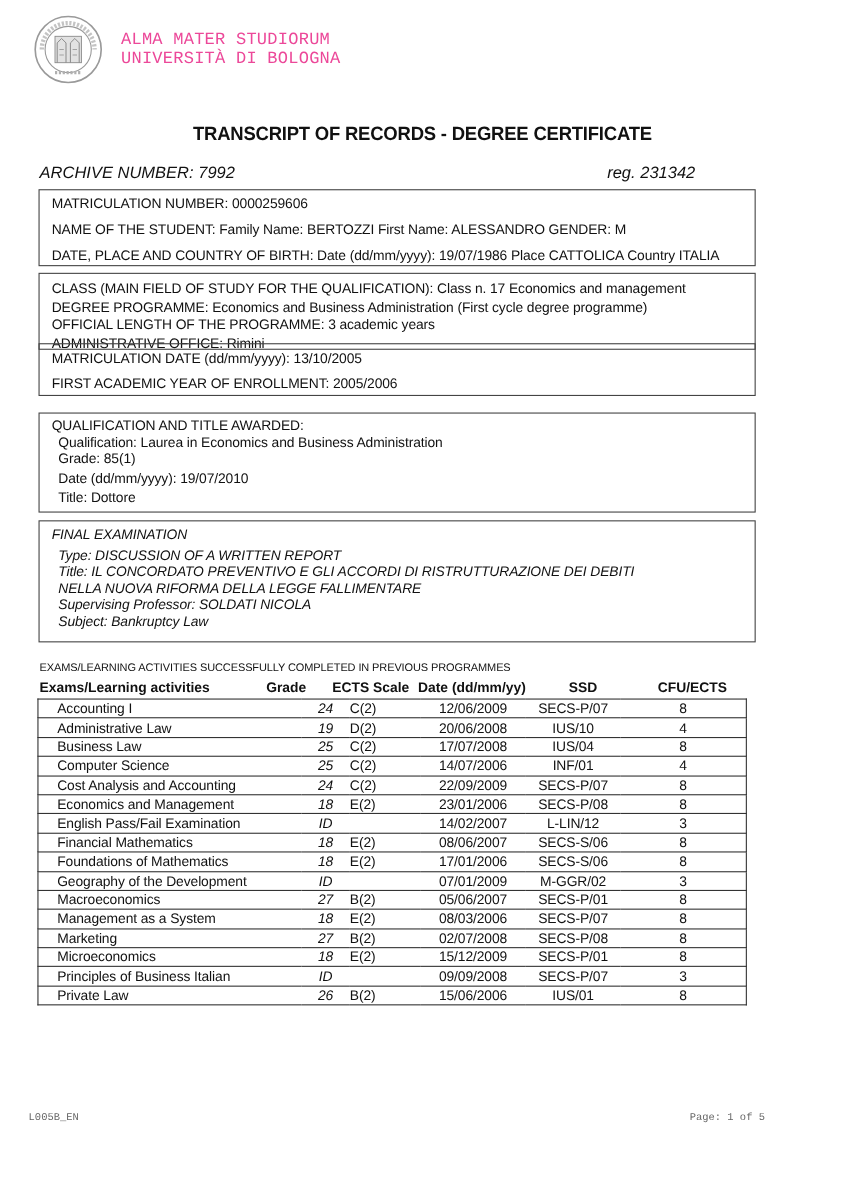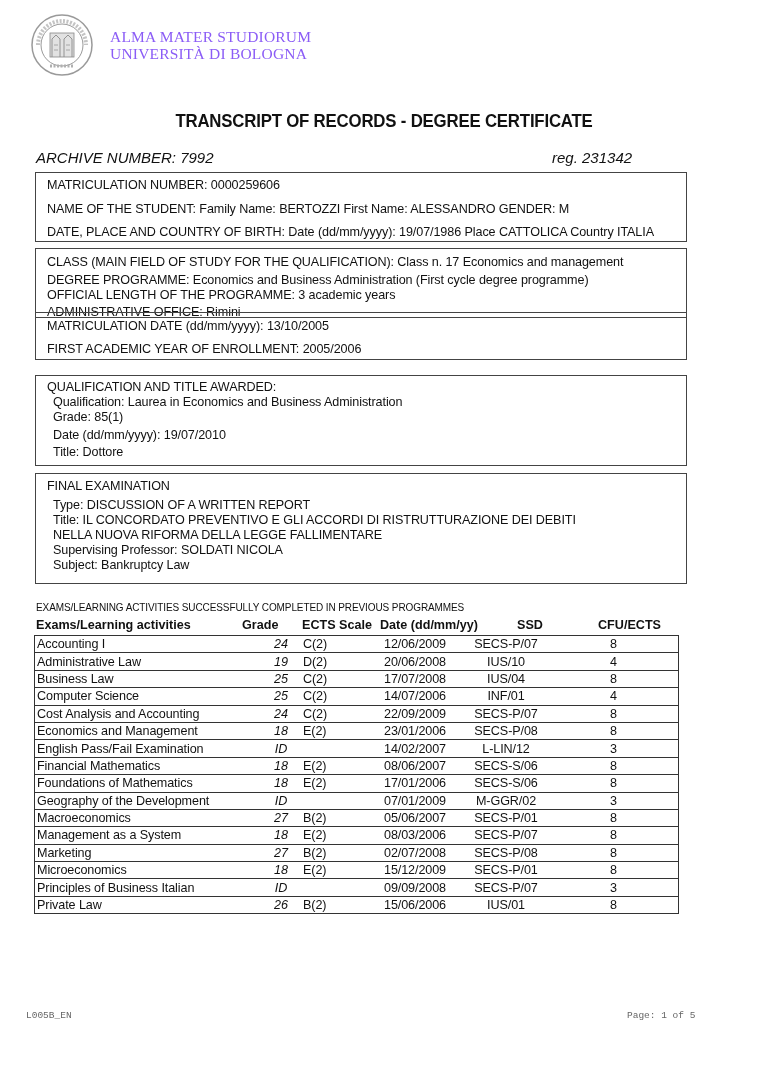--- a/index.html
+++ b/index.html
@@ -2,48 +2,48 @@
 <html><head>
   <meta charset="utf-8">
   <style>
     html, body { margin: 0; padding: 0; background: #ffffff; }
     body {
       width: 768px; height: 1087px; position: relative; overflow: hidden;
       font-family: "Liberation Sans", sans-serif; color: #111;
     }
     .header { position: absolute; left: 30px; top: 12px; height: 66px; display: flex; align-items: center; }
     .seal { width: 64px; height: 64px; }
-    .uni-name { margin-left: 16px; color: #8b5cf6; font-family: Liberation Serif, serif; font-size: 15.5px; line-height: 17px; letter-spacing: 0.2px; }
+    .uni-name { margin-left: 16px; color: #ec4899; font-family: Liberation Mono, monospace; font-size: 15.5px; line-height: 17px; letter-spacing: 0.2px; }
     .title {
       position: absolute; left: 0; width: 768px; top: 111px; text-align: center;
       font-weight: bold; font-size: 17.5px; letter-spacing: -0.2px; transform: scaleX(0.96);
     }
     .archive { position: absolute; left: 36px; top: 149px; font-style: italic; font-size: 15px; }
     .reg { position: absolute; left: 552px; top: 149px; font-style: italic; font-size: 15px; }
     .box {
       position: absolute; left: 35px; width: 451px; border: 1.5px solid #444; box-sizing: border-box;
       width: 652px; padding: 16px 0 0 11px; font-size: 12.6px; letter-spacing: -0.1px;
     }
     .box .line { position: absolute; left: 11px; white-space: nowrap; }
     .box .ind { left: 17px; }
     #box1 { top: 172px; height: 70px; }
     #box2 { top: 248px; height: 70px; text-align: right; }
     #box3 { top: 312px; height: 48px; }
     #box4 { top: 375px; height: 91px; }
-    #box5 { top: 473px; height: 111px; }
+    #box5 { top: 473px; height: 111px; font-style: italic; }
     .section-heading {
       position: absolute; left: 36px; top: 602px; font-weight: normal; font-size: 10px; letter-spacing: -0.1px;
     }
     .col-head { position: absolute; top: 618px; font-weight: bold; font-size: 12.6px; white-space: nowrap; }
     table.exams {
       position: absolute; left: 34px; top: 635px; width: 645px; border-collapse: collapse;
       font-size: 12.6px; letter-spacing: -0.1px;
     }
     table.exams td { height: 16.4px; padding: 0; border-top: 1.5px solid #333; border-bottom: 1.5px solid #333; white-space: nowrap; }
-    table.exams tr td:first-child { border-left: 1.5px solid #333; padding-left: 2px; }
+    table.exams tr td:first-child { border-left: 1.5px solid #333; padding-left: 17px; }
     table.exams tr td:last-child { border-right: 1.5px solid #333; }
     td.c-name { width: 222px; }
     td.c-grade { width: 44px; text-align: center; font-style: italic; }
     td.c-ects { width: 64px; text-align: left; }
     td.c-date { width: 96px; text-align: center; }
     td.c-ssd { width: 86px; text-align: center; }
     td.c-cfu { text-align: center; padding-right: 28px; }
     .footer-code, .footer-page {
       position: absolute; top: 1010px; font-family: "Liberation Mono", monospace; font-size: 9.5px; color: #666;
     }

